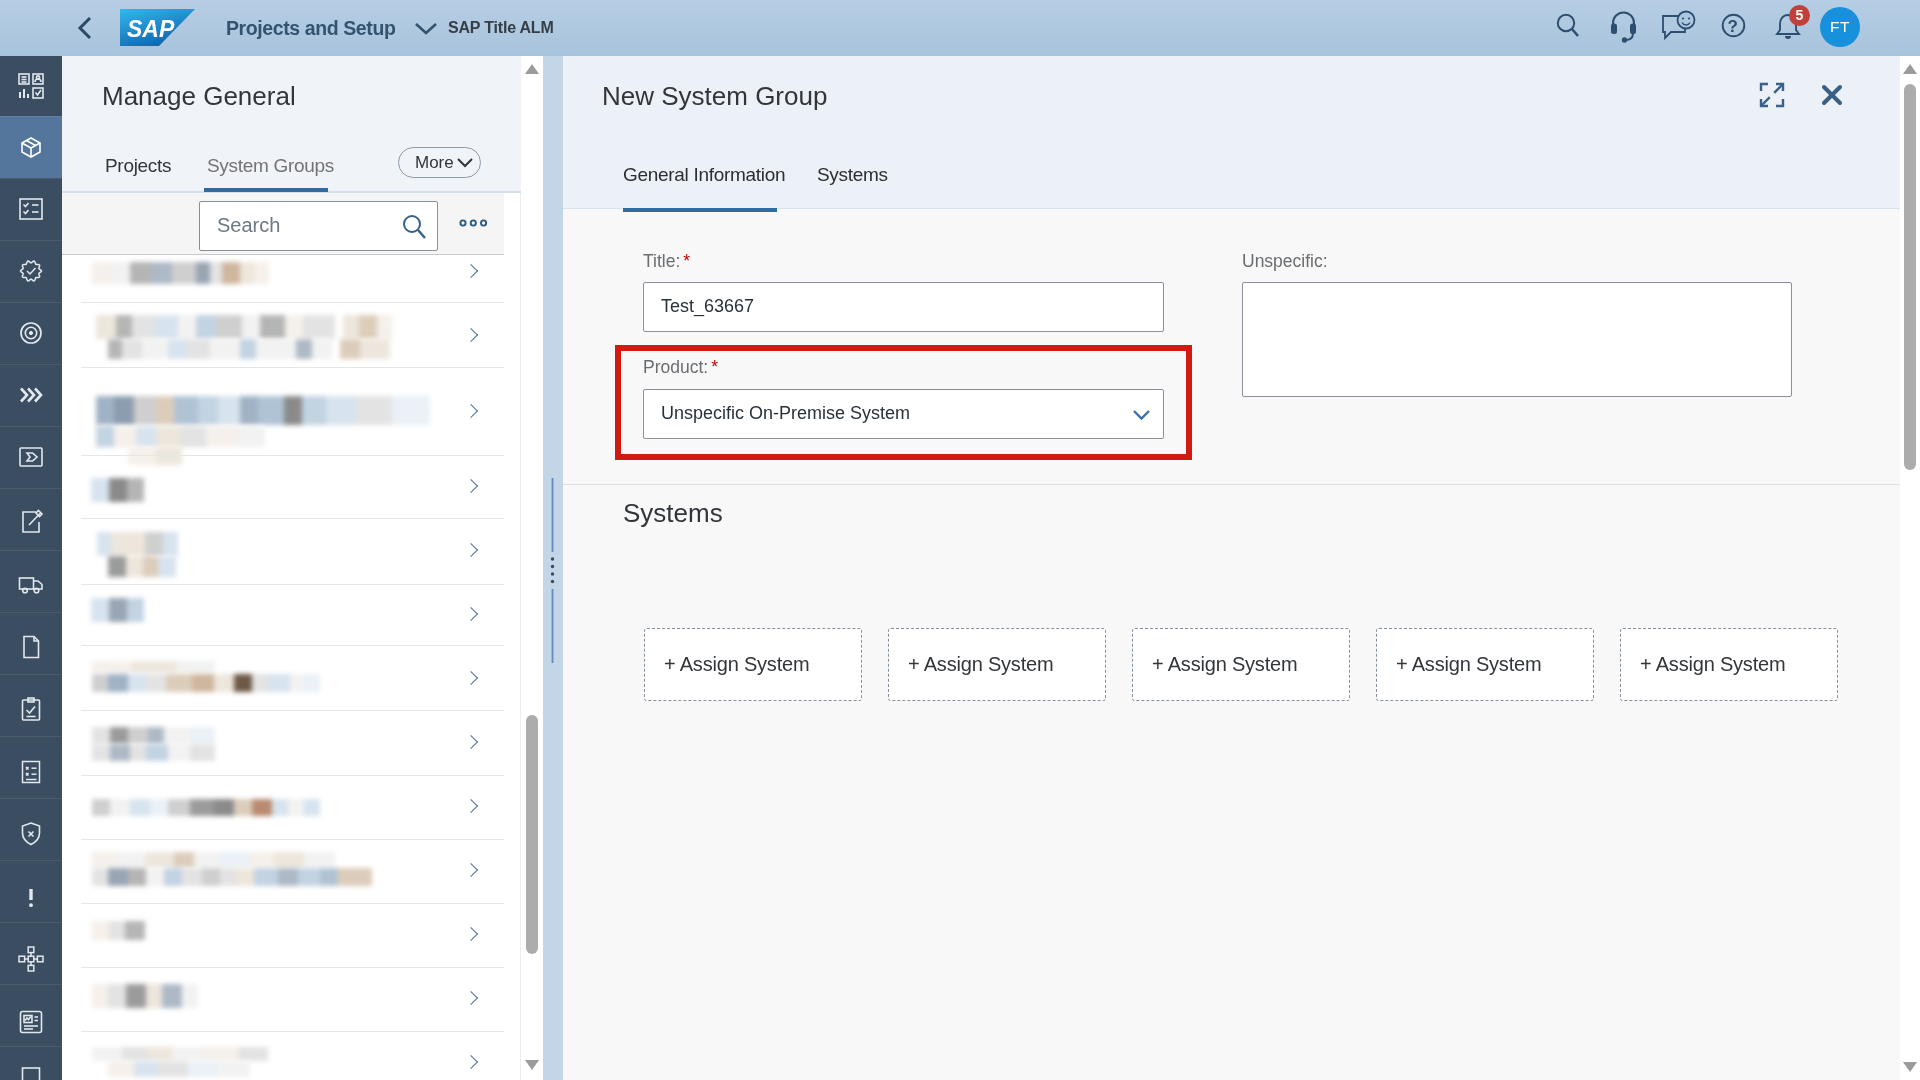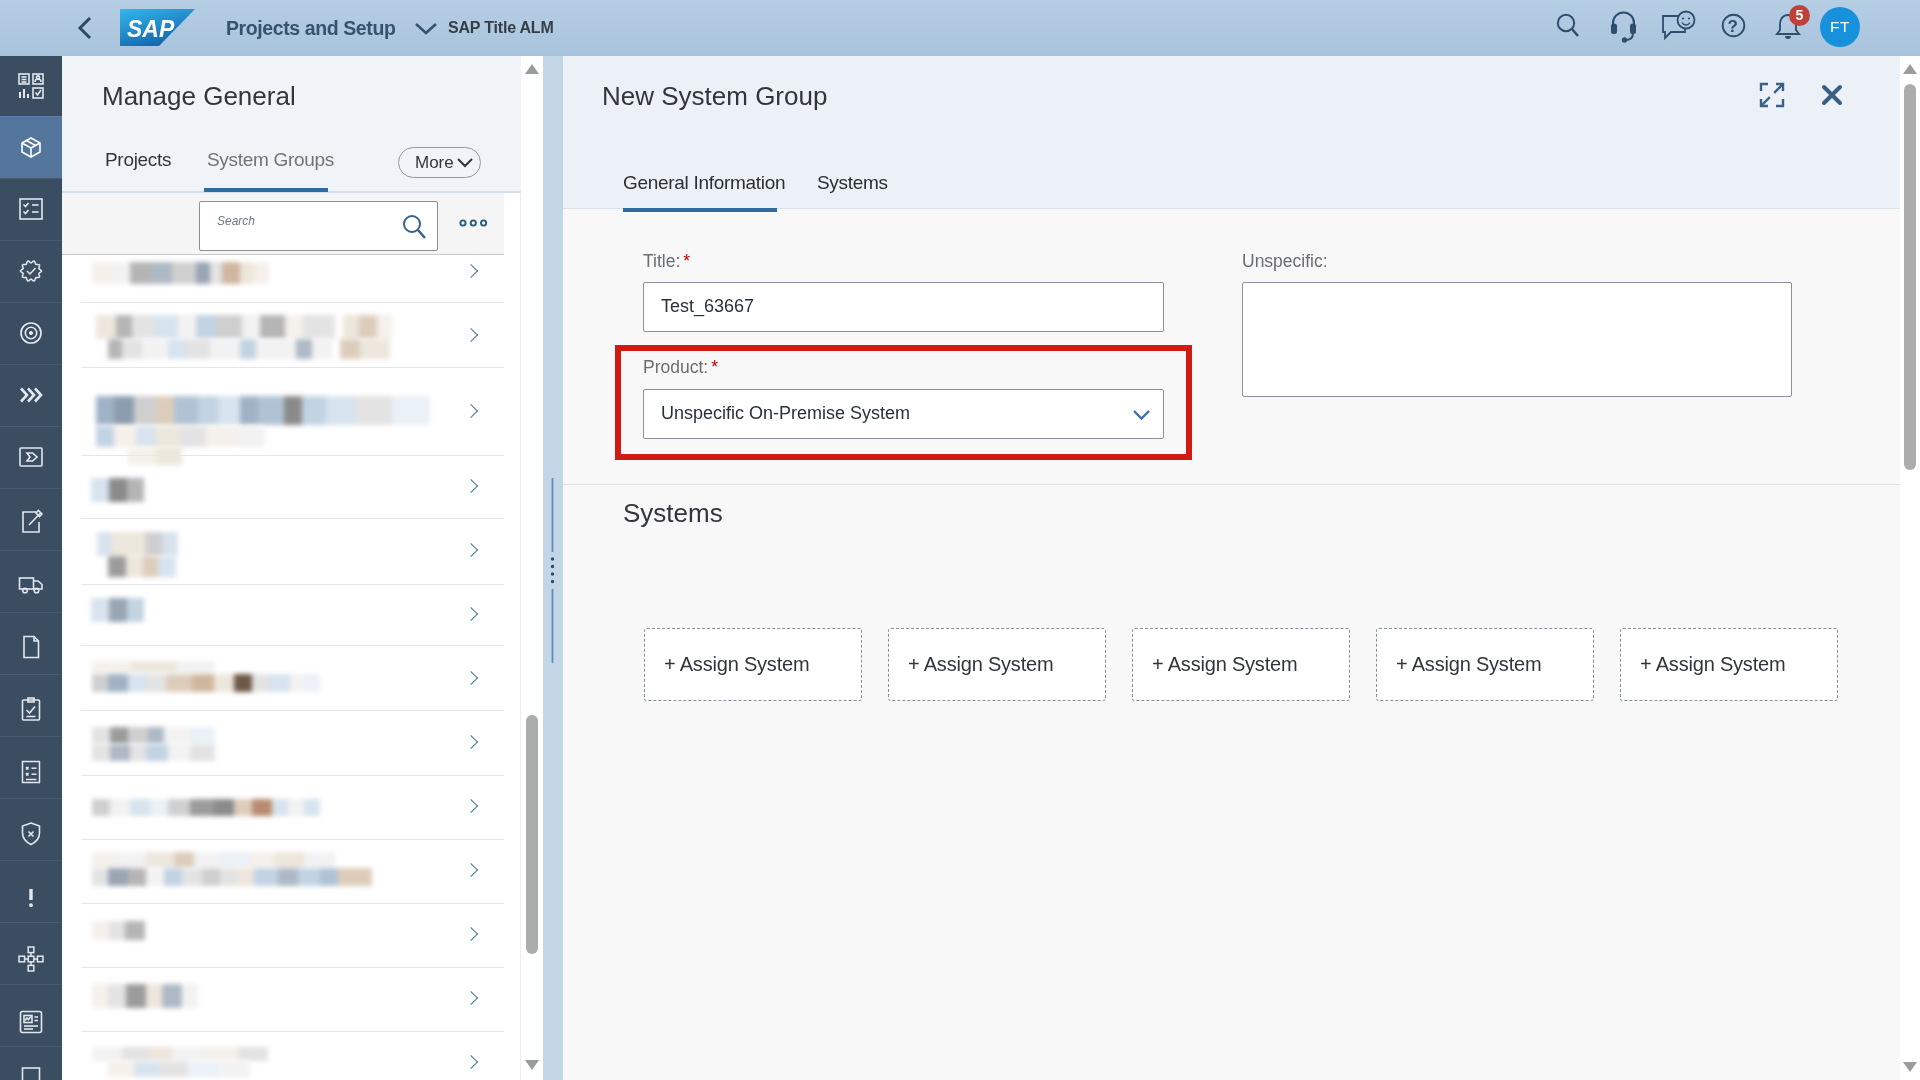--- a/index.html
+++ b/index.html
@@ -9,26 +9,26 @@
 #shell .t2{position:absolute;top:19px;font-weight:bold;font-size:16px;color:#353E46;letter-spacing:-0.2px}
 
 #side{position:absolute;left:0;top:56px;width:62px;height:1024px;background:#3B4E61;overflow:hidden}
 #side .sel{position:absolute;left:0;top:60px;width:62px;height:62px;background:#54759C}
 #side .sep{position:absolute;left:0;width:62px;height:1px;background:rgba(255,255,255,0.07)}
 #side svg{position:absolute;left:17px}
 
 #lp{position:absolute;left:62px;top:56px;width:459px;height:1024px;background:#fff;border-right:1px solid #EDEDED}
 #lp .hdr{position:absolute;left:0;top:0;width:459px;height:137px;background:#F0F4F8;border-bottom:2px solid #D3DFEA}
 #lp .title{position:absolute;left:40px;top:25px;font-size:26px;color:#32363A}
-#lp .tab{position:absolute;top:93px;font-size:19px;letter-spacing:-0.3px}
+#lp .tab{position:absolute;top:99px;font-size:19px;letter-spacing:-0.3px}
 #lp .ul{position:absolute;left:142px;top:132px;width:124px;height:4px;background:#2E6BA0}
 #lp .more{position:absolute;left:336px;top:91px;width:83px;height:31px;border:1px solid #8C9BA9;border-radius:16px;font-size:17px;color:#32363A;line-height:29px;text-align:left;padding-left:16px}
 #lp .tool{position:absolute;left:0;top:137px;width:442px;height:62px;background:#F5F5F5;border-bottom:1px solid #C9C9C9}
 #lp .si{position:absolute;left:137px;top:8px;width:239px;height:50px;background:#fff;border:1px solid #889098;border-radius:2px}
-#lp .si .ph{position:absolute;left:17px;top:12px;font-size:12px;font-style:italic;color:#6C7883}
+#lp .si .ph{position:absolute;left:17px;top:12px;font-size:20px;color:#6C7883}
 .row{position:absolute;left:0;width:459px}
 .row .sepb{position:absolute;left:19px;bottom:0;width:423px;height:1px;background:#E6E6E6}
 .chv{position:absolute;left:404px;width:10px;height:10px;border-top:1.8px solid #4A7396;border-right:1.8px solid #4A7396;transform:rotate(45deg)}
 .bl{position:absolute;display:flex;filter:blur(2.5px)}
 .bl i{display:block;height:100%;flex:none;width:18px}
 .c0{background:#F5F0EA}.c1{background:#EDE6DC}.c2{background:#DCCDBB}.c3{background:#CFB69E}.c4{background:#6E5846}.c5{background:#B98A70}
 .g0{background:#F2F2F2}.g1{background:#E3E3E3}.g2{background:#CFCFCF}.g3{background:#B5B5B5}.g4{background:#9B9B9B}.g5{background:#8A8A8A}
 .b0{background:#EAF1F7}.b1{background:#D7E3EE}.b2{background:#C2D3E2}.b3{background:#B0C3D4}.b4{background:#A0B2C6}.b5{background:#8C9DAF}
 .s1{background:#AEB9C6}.s2{background:#99A5B3}
 
@@ -36,21 +36,21 @@
 #split{position:absolute;left:543px;top:56px;width:20px;height:1024px;background:#C3D6E7}
 #rsc{position:absolute;left:1900px;top:56px;width:20px;height:1024px;background:#fff}
 .thumb{position:absolute;background:#ACACAC;border-radius:6px;width:12px}
 .tri{width:0;height:0;position:absolute;border-left:7px solid transparent;border-right:7px solid transparent}
 .triu{border-bottom:10px solid #9B9B9B}
 .trid{border-top:10px solid #9B9B9B}
 
 #dlg{position:absolute;left:563px;top:56px;width:1337px;height:1024px;background:#F8F8F8}
 #dlg .hdr{position:absolute;left:0;top:0;width:1337px;height:153px;background:#ECF1F7;border-bottom:1px solid #D9E1E9}
 #dlg .title{position:absolute;left:39px;top:25px;font-size:26px;color:#32363A}
-#dlg .tab{position:absolute;top:116px;font-size:19px;color:#2B2F33;letter-spacing:-0.3px}
+#dlg .tab{position:absolute;top:108px;font-size:19px;color:#2B2F33;letter-spacing:-0.3px}
 #dlg .ul{position:absolute;left:60px;top:152px;width:154px;height:3.5px;background:#2E6BA0}
 .lbl{position:absolute;font-size:17.5px;color:#6A6D70}
 .lbl b{color:#C00000;font-weight:normal;margin-left:3px}
 .inp{position:absolute;background:#fff;border:1px solid #8A919A;border-radius:2px;font-size:18px;color:#29313A}
 .inp span{position:absolute;left:17px;top:13px}
 #redbox{position:absolute;left:52px;top:289px;width:577px;height:115px;border:6px solid #D11A12}
 .sysh{position:absolute;left:60px;top:442px;font-size:26px;color:#32363A}
 #thead{position:absolute;left:60px;top:507px;width:1220px;height:58px;background:#1B7C70}
 #thead span{position:absolute;top:19px;font-size:17.5px;color:#fff}
 .asgn{position:absolute;top:572px;width:218px;height:73px;background:#fff;border:1px dashed #84909C;border-radius:3px;font-size:20px;color:#32363A;text-align:left;padding-left:19px;line-height:71px;letter-spacing:-0.2px}

